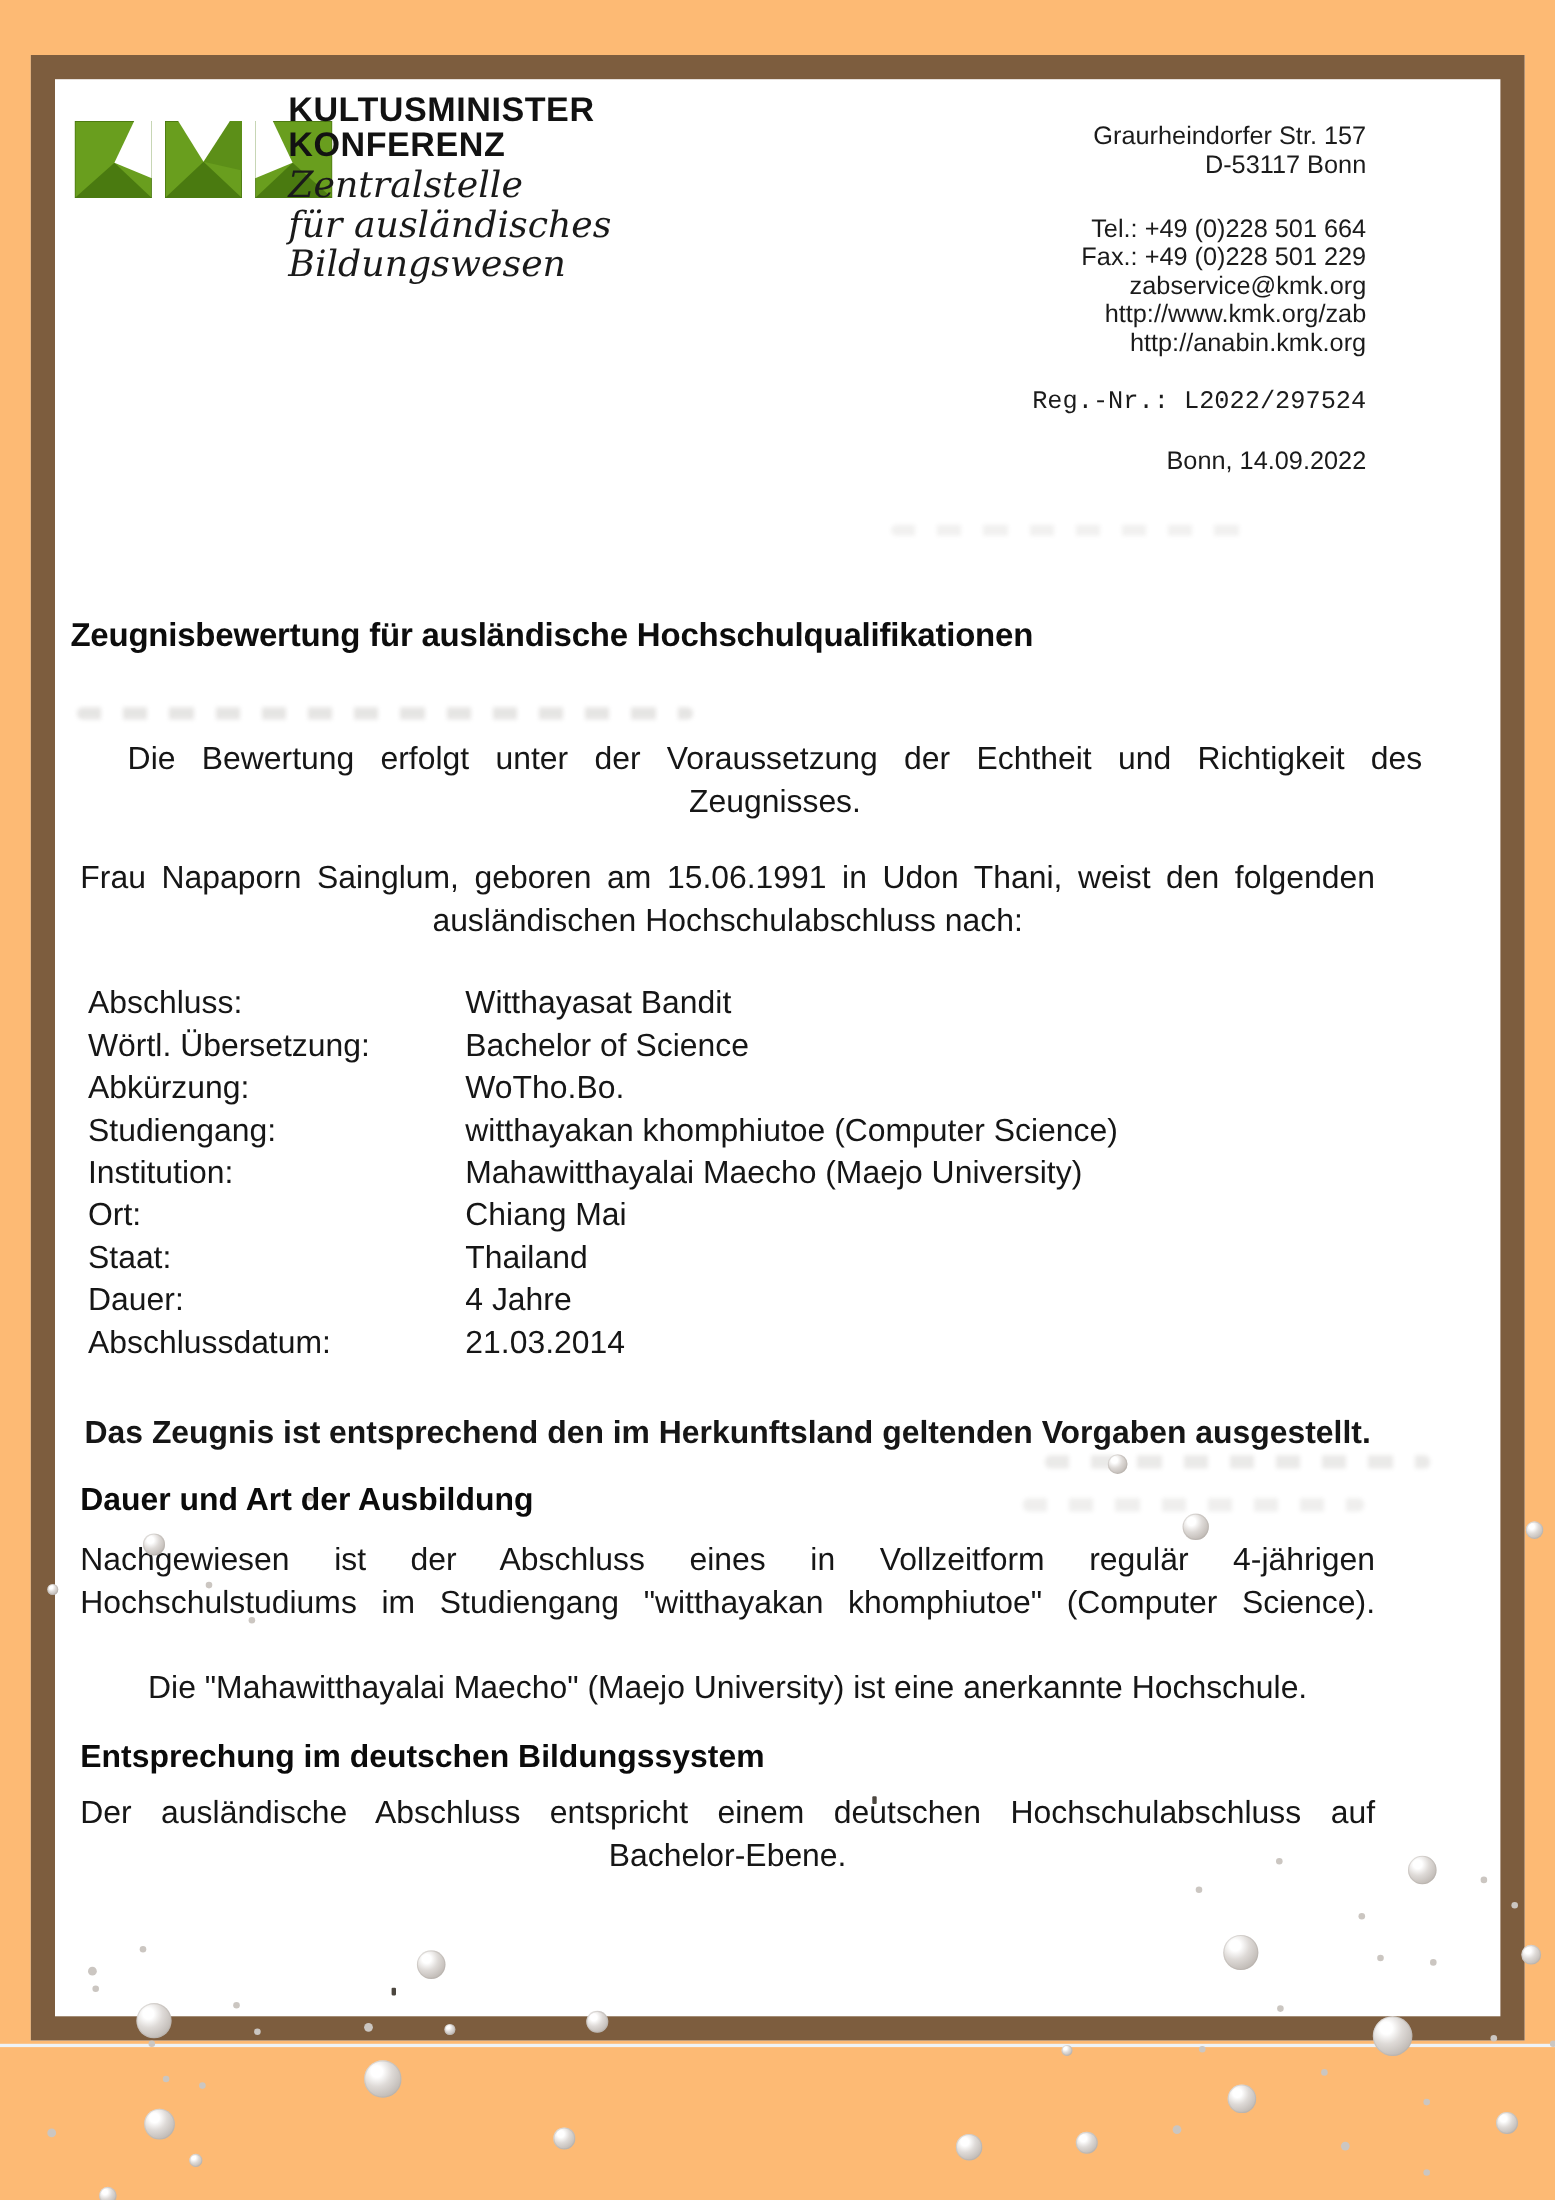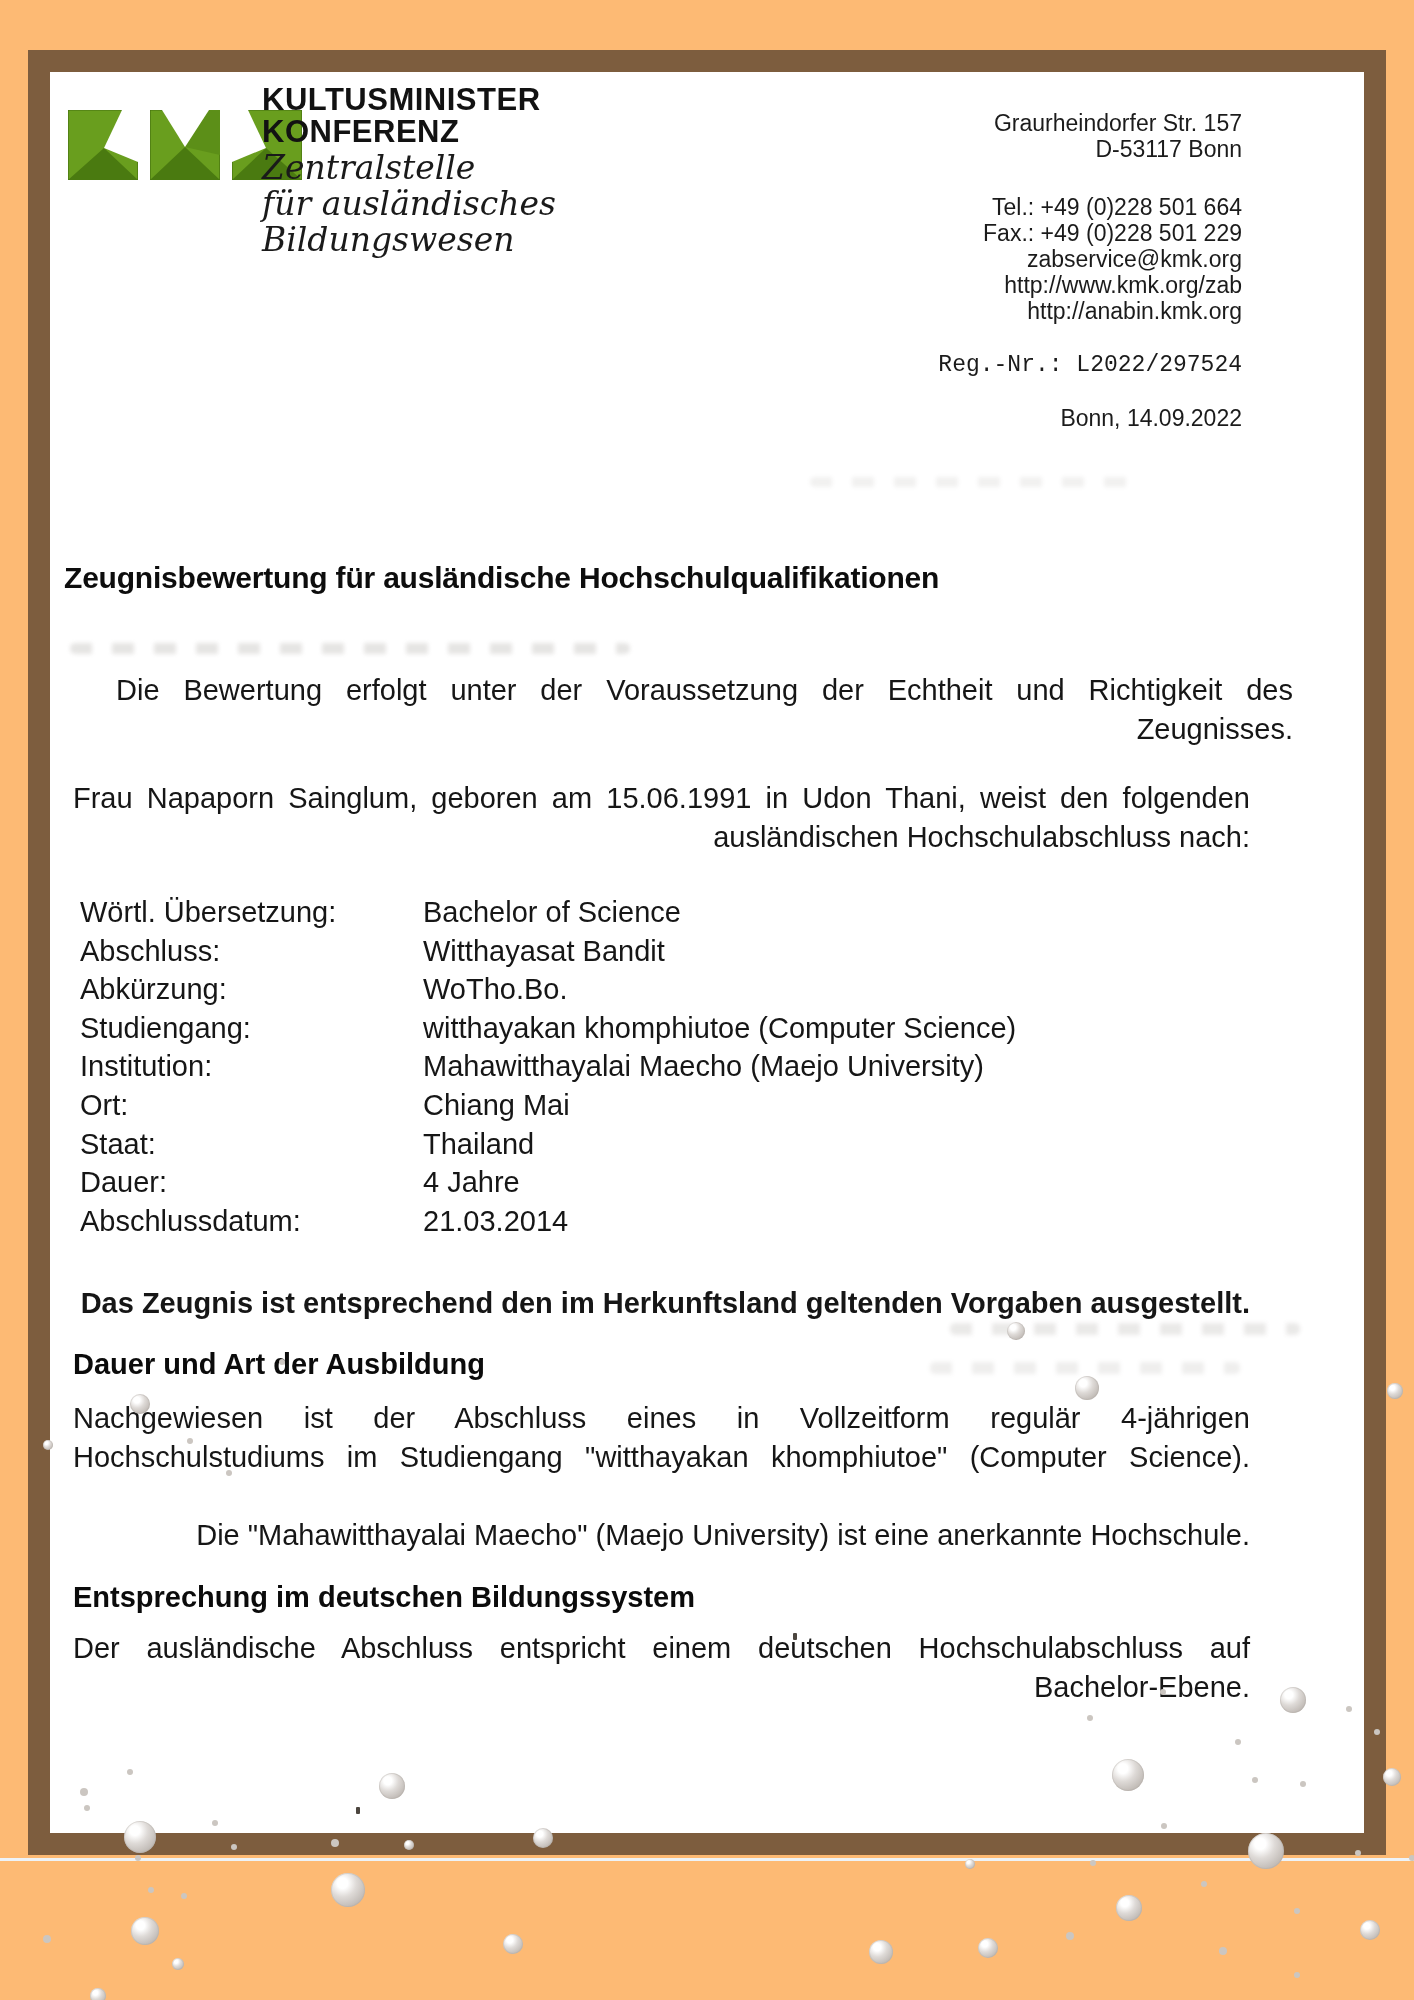--- a/index.html
+++ b/index.html
@@ -19,21 +19,21 @@
   .division{left:212px;top:78px;font-family:"DejaVu Serif",serif;font-style:italic;
     font-size:33px;line-height:36px;color:#1a1a1a;}
   .contact{right:122px;top:38px;text-align:right;font-size:23px;line-height:26px;color:#1b1b1b;}
   .contact .gap1{margin-top:32px;}
   .contact .reg{margin-top:28px;font-family:Liberation Mono, monospace;}
   .contact .dateline{margin-top:27px;}
   
   .doc-title{left:14px;top:489px;font-size:30px;font-weight:bold;color:#0d0d0d;letter-spacing:-.2px;}
   .para{left:23px;width:1177px;font-size:29px;line-height:39px;}
   .jline{text-align:justify;text-align-last:justify;}
-  .nline{text-align:right;}
+  .nline{text-align:center;}
   .p-intro{top:599px;margin-left:43px;}
   .p-subject{top:707px;}
   .cred{left:30px;top:821px;width:1170px;font-size:29px;}
   .cred .row{height:38.6px;line-height:38.6px;white-space:nowrap;}
   .cred .lbl{display:inline-block;width:343px;}
   .p-issue{top:1212px;font-weight:bold;}
   .h2{left:23px;font-size:29px;font-weight:bold;color:#0b0b0b;}
   .h2a{top:1276px;}
   .p-s1{top:1327px;}
   .p-maejo{top:1444px;}
@@ -105,24 +105,24 @@
       <div class="nline">Zeugnisses.</div>
     </div>
 
     <div class="para p-subject">
       <div class="jline">Frau Napaporn Sainglum, geboren am 15.06.1991 in Udon Thani, weist den folgenden</div>
       <div class="nline">ausländischen Hochschulabschluss nach:</div>
     </div>
 
     <div class="cred">
       <div class="row">
+        <span class="lbl">Abschluss:</span><span>Witthayasat Bandit</span>
+      </div>
+      <div class="row">
         <span class="lbl">Wörtl. Übersetzung:</span><span>Bachelor of Science</span>
-      </div>
-      <div class="row">
-        <span class="lbl">Abschluss:</span><span>Witthayasat Bandit</span>
       </div>
       <div class="row">
         <span class="lbl">Abkürzung:</span><span>WoTho.Bo.</span>
       </div>
       <div class="row">
         <span class="lbl">Studiengang:</span><span>witthayakan khomphiutoe (Computer Science)</span>
       </div>
       <div class="row">
         <span class="lbl">Institution:</span><span>Mahawitthayalai Maecho (Maejo University)</span>
       </div>

